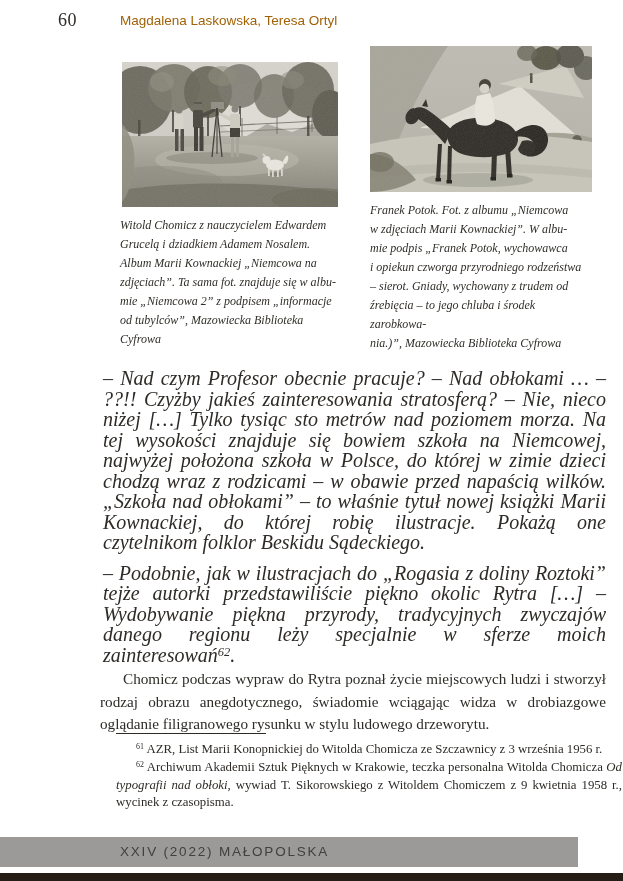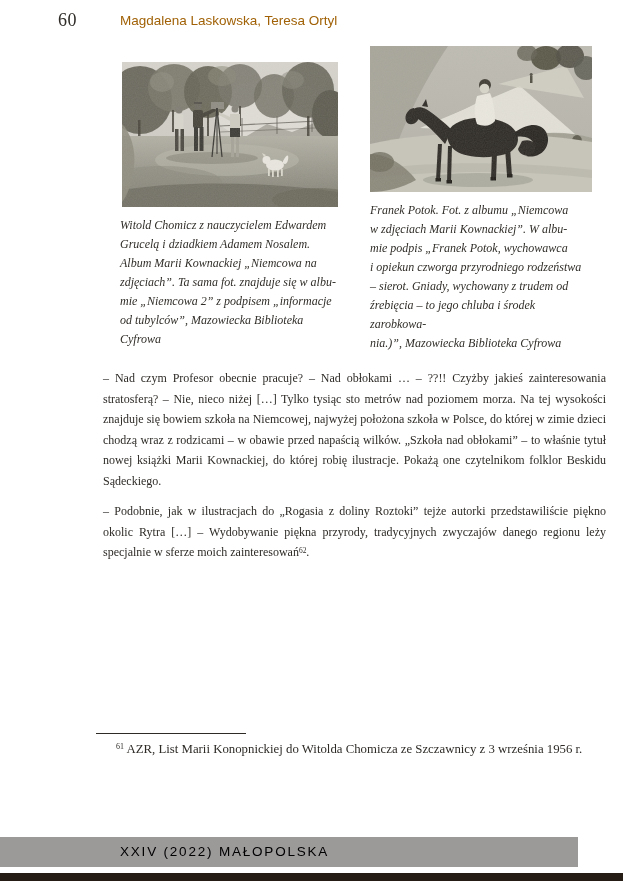--- a/index.html
+++ b/index.html
@@ -31,42 +31,42 @@
   }
   .fig-left .caption { margin-left:-2px; }
 
   .body-text {
     position:absolute; left:100px; top:360px; width:506px;
     text-align:justify;
   }
   .para { margin:0; font-size:15.2px; line-height:22.5px; }
   .indent { text-indent:23px; }
   .quote {
-    margin:8px 0 10px 3px; font-size:12px; line-height:20.5px;
+    margin:8px 0 10px 3px; font-size:20px; line-height:20.5px;font-style:italic;
   }
   .quote.q2 { margin-top:10px; margin-bottom:0; }
   .it { font-style:italic; }
   .sup { font-size:62%; vertical-align:baseline; position:relative; top:-0.45em; }
 
   .footnotes {
-    position:absolute; left:96px; top:733px; width:506px; text-align:justify;
+    position:absolute; left:116px; top:733px; width:506px; text-align:justify;
   }
   .fn-rule {
     width:150px; border-top:1.6px solid #2e2b27; margin-bottom:7px;
   }
   .fn { margin:0; font-size:12.8px; line-height:17px; text-indent:20px; }
 
   .footer-bar {
     position:absolute; left:0; top:837px; width:578px; height:30px;
     background:#9c9999;
   }
   .footer-text {
     display:block; margin-left:120px; line-height:30px;
     font-family:"Liberation Sans","DejaVu Sans",sans-serif;
-    font-size:13.5px; letter-spacing:1.8px; color:#000000;
+    font-size:13.5px; letter-spacing:1.8px; color:#404040;
   }
   .bottom-bar {
     position:absolute; left:0; top:873px; width:623px; height:8px;
     background:#251d15;
   }
 </style>
 </head>
 <body>
 
 <div class="page">
@@ -228,25 +228,27 @@
 źrebięcia – to jego chluba i środek zarobkowa-
 nia.)”, Mazowiecka Biblioteka Cyfrowa</figcaption>
   </figure>
 
   <div class="body-text">
 
     <p class="quote"><span>– Nad czym Profesor obecnie pracuje? – Nad obłokami … – ??!! Czyżby jakieś zainteresowania stratosferą? – Nie, nieco niżej […] Tylko tysiąc sto metrów nad poziomem morza. Na tej wysokości znajduje się bowiem szkoła na Niemcowej, najwyżej położona szkoła w Polsce, do której w zimie dzieci chodzą wraz z rodzicami – w obawie przed napaścią wilków. „Szkoła nad obłokami” – to właśnie tytuł nowej książki Marii Kownackiej, do której robię ilustracje. Pokażą one czytelnikom folklor Beskidu Sądeckiego.</span></p>
 
     <p class="quote q2"><span>– Podobnie, jak w ilustracjach do „Rogasia z doliny Roztoki” tejże autorki przedstawiliście piękno okolic Rytra […] – Wydobywanie piękna przyrody, tradycyjnych zwyczajów danego regionu leży specjalnie w sferze moich zainteresowań</span><span class="sup">62</span><span>.</span></p>
 
+    <p class="para indent"><span>Chomicz podczas wypraw do Rytra poznał życie miejscowych ludzi i stworzył rodzaj obrazu anegdotycznego, świadomie wciągając widza w drobiazgowe oglądanie filigranowego rysunku w stylu ludowego drzeworytu.</span></p>
   </div>
 
   <div class="footnotes">
     <div class="fn-rule"></div>
     <p class="fn"><span class="sup">61</span><span> AZR, List Marii Konopnickiej do Witolda Chomicza ze Szczawnicy z 3 września 1956 r.</span></p>
+    <p class="fn"><span class="sup">62</span><span> Archiwum Akademii Sztuk Pięknych w Krakowie, teczka personalna Witolda Chomicza </span><i class="it">Od typografii nad obłoki</i><span>, wywiad T. Sikorowskiego z Witoldem Chomiczem z 9 kwietnia 1958 r., wycinek z czasopisma.</span></p>
   </div>
 
   <div class="footer-bar">
     <span class="footer-text">XXIV (2022) MAŁOPOLSKA</span>
   </div>
   <div class="bottom-bar"></div>
 
 </div>
 
 </body></html>

